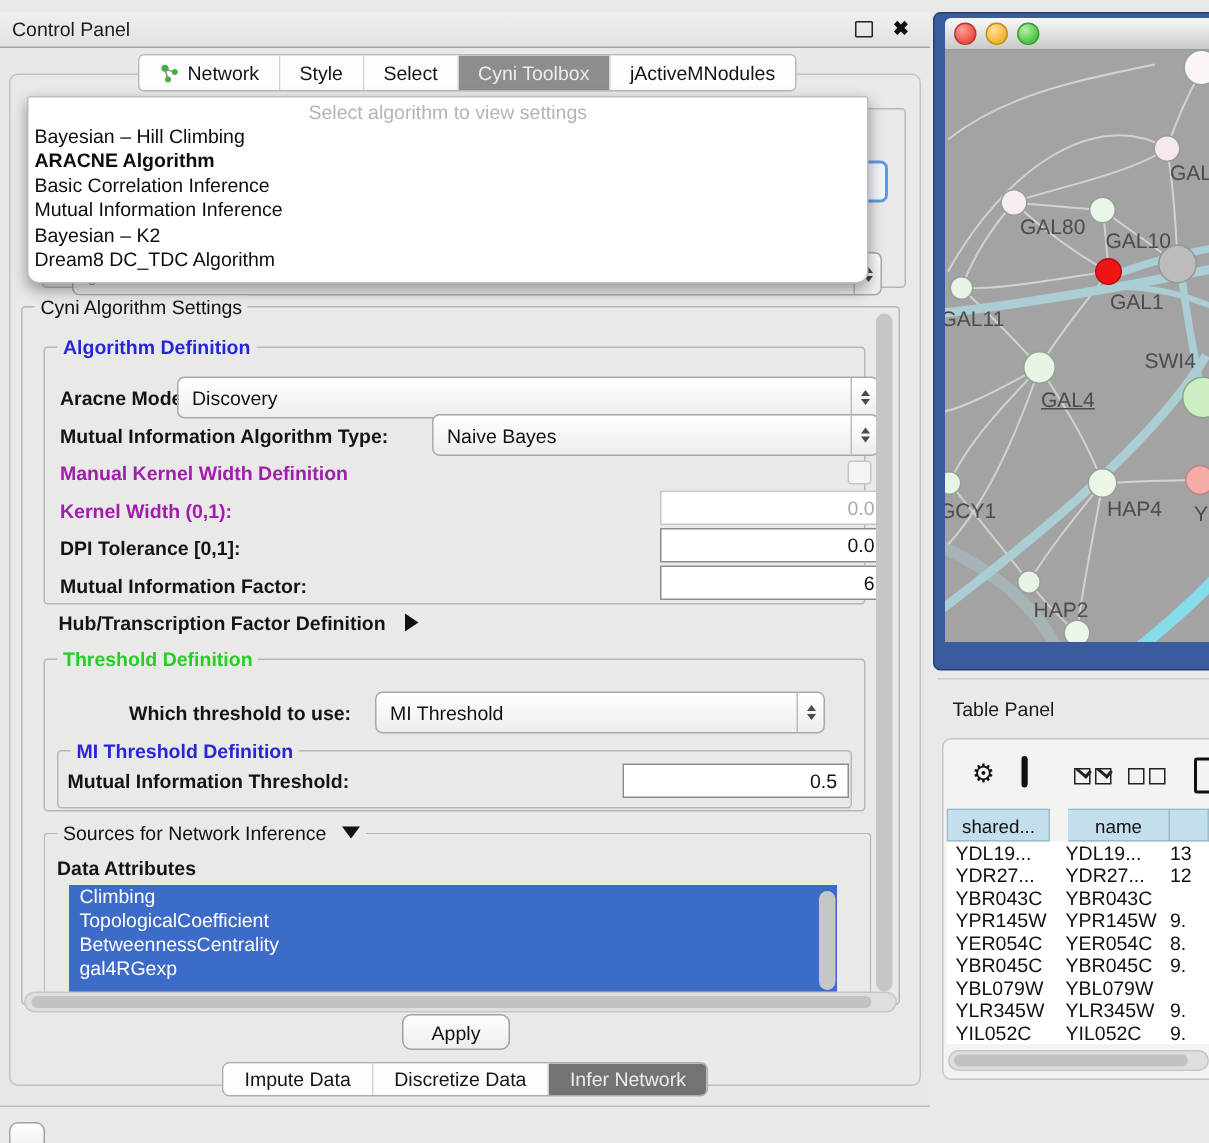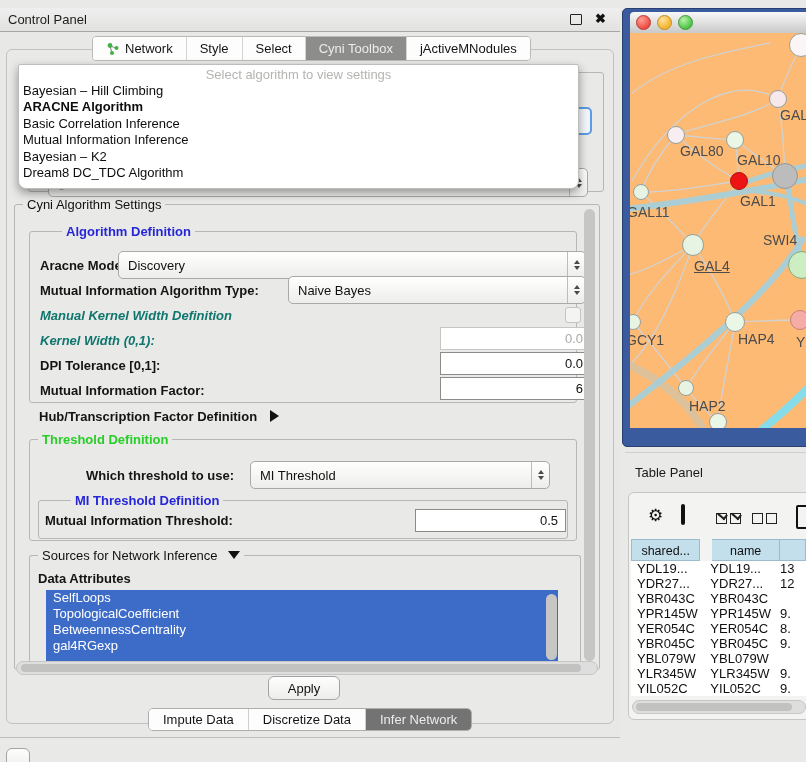--- a/index.html
+++ b/index.html
@@ -33,24 +33,24 @@
   .ghost-focus{left:571px;top:99px;width:17px;height:24px;border:2px solid #5d9be4;border-radius:5px;background:#f2f6fb;}
   
   .popup{left:18px;top:56px;width:559px;height:121px;background:#fff;border:1px solid #bdbdbb;
          border-radius:2px 2px 8px 8px;box-shadow:0 4px 10px rgba(0,0,0,.38);padding-top:2px;z-index:40;}
   .popup-ph{text-align:center;font-size:13px;color:#b4b4b2;height:16px;line-height:16px;}
   .popup-item{font-size:13px;height:16.4px;line-height:16.4px;padding-left:4px;color:#0d0d0d;white-space:nowrap;}
   .popup-item.sel{font-weight:bold;}
   
   .groupbox{border:1px solid #b7b7b5;border-radius:3px;}
   .gtitle{position:absolute;top:-8px;left:8px;background:#e9e9e7;padding:0 4px;font-size:13px;}
-  .blue{color:#2626d8;font-weight:bold;margin-left:24px;}
+  .blue{color:#2626d8;font-weight:bold;}
   .green{color:#27ce27;font-weight:bold;}
   .lbl{font-size:13px;font-weight:bold;color:#141414;white-space:nowrap;}
-  .lbl.dis{color:#0f766e;font-style:italic;}
+  .lbl.dis{color:#a21caf;}
   .field{background:#fff;border:1px solid #8b8b89;font-size:13px;display:flex;align-items:center;
          justify-content:flex-end;padding-right:7px;}
   .field.dis{border:1px solid #c6c6c4;color:#a8a8a6;}
   .chk{width:14px;height:14px;border:1px solid #c3c3c1;border-radius:3px;background:#f4f4f2;}
   .vscroll{width:11px;border-radius:6px;background:#c6c6c4;}
   .hscroll-track{background:#dedede;border:1px solid #c6c6c4;border-radius:7px;}
   .hscroll-thumb{background:#c2c2c0;border-radius:6px;}
   .attr-list{background:#3d6cc8;overflow:hidden;}
   .attr-item{color:#fff;font-size:13px;height:16px;line-height:16px;padding-left:7px;white-space:nowrap;}
   .btn{background:linear-gradient(#fefefe,#ededeb);border:1px solid #a3a3a1;border-radius:6px;
@@ -61,21 +61,21 @@
   .seg.sel{background:#737373;color:#ececec;}
   .tri-r{display:inline-block;width:0;height:0;border-top:6px solid transparent;border-bottom:6px solid transparent;
          border-left:9px solid #111;vertical-align:-1px;margin-left:8px;}
   .tri-d{display:inline-block;width:0;height:0;border-left:6px solid transparent;border-right:6px solid transparent;
          border-top:8px solid #111;vertical-align:1px;margin-left:7px;}
   
   .net-frame{left:622px;top:8px;width:184px;height:437px;background:#3a5b9d;border:1px solid #27406f;border-radius:5px 0 0 5px;}
   .net-titlebar{left:630px;top:12px;width:176px;height:21px;background:linear-gradient(#f8f8f8,#c9c9c9);
                 border-bottom:1px solid #8e8e8c;border-radius:4px 0 0 0;display:flex;align-items:center;}
   .light{width:13px;height:13px;border-radius:50%;margin-left:6px;}
-  .net-content{left:630px;top:33px;width:176px;height:395px;background:#fdba74;overflow:hidden;}
+  .net-content{left:630px;top:33px;width:176px;height:395px;background:#a3a3a3;overflow:hidden;}
   .node{position:absolute;border:1.5px solid #979f9a;border-radius:50%;box-sizing:border-box;}
   .node-label{position:absolute;font-size:14px;color:#4c4c4c;white-space:nowrap;}
   
   .tp-title{font-size:13px;color:#1a1a1a;}
   .tp-box{left:628px;top:492px;width:182px;height:226px;background:#f3f3f1;border:1px solid #c6c6c4;border-radius:6px;}
   .gear{font-size:17px;color:#111;}
   .colsplit{width:17px;height:17px;border:2.2px solid #111;border-radius:2px;position:relative;}
   .colsplit:before{content:"";position:absolute;left:50%;top:0;bottom:0;width:2.2px;background:#111;}
   .mbox{width:9px;height:9px;border:1.6px solid #222;display:inline-block;margin-right:3px;position:relative;}
   .mbox.on:after{content:"";position:absolute;left:1px;top:-2px;width:7px;height:4px;border-left:0;border-bottom:2px solid #222;border-right:2px solid #222;transform:rotate(40deg);}
@@ -213,21 +213,21 @@
         </div>
       </div>
 
       <div class="abs groupbox" style="left:14px;top:350px;width:550px;height:113px;border-bottom:none;border-radius:3px 3px 0 0;">
         <div class="gtitle" style="font-weight:normal;">
           <span>Sources for Network Inference</span>
           <span class="tri-d"></span>
         </div>
         <span class="abs lbl" style="left:8px;top:15px;">Data Attributes</span>
         <div class="abs attr-list" style="left:16px;top:34px;width:512px;height:75px;">
-            <div class="attr-item">SelfLoops</div>
+            <div class="attr-item">Climbing</div>
             <div class="attr-item">TopologicalCoefficient</div>
             <div class="attr-item">BetweennessCentrality</div>
             <div class="attr-item">gal4RGexp</div>
           </div>
         <div class="abs vscroll" style="left:516px;top:38px;height:66px;"></div>
       </div>
 
       <div class="abs vscroll" style="left:569px;top:4px;height:452px;"></div>
     </div>
 

